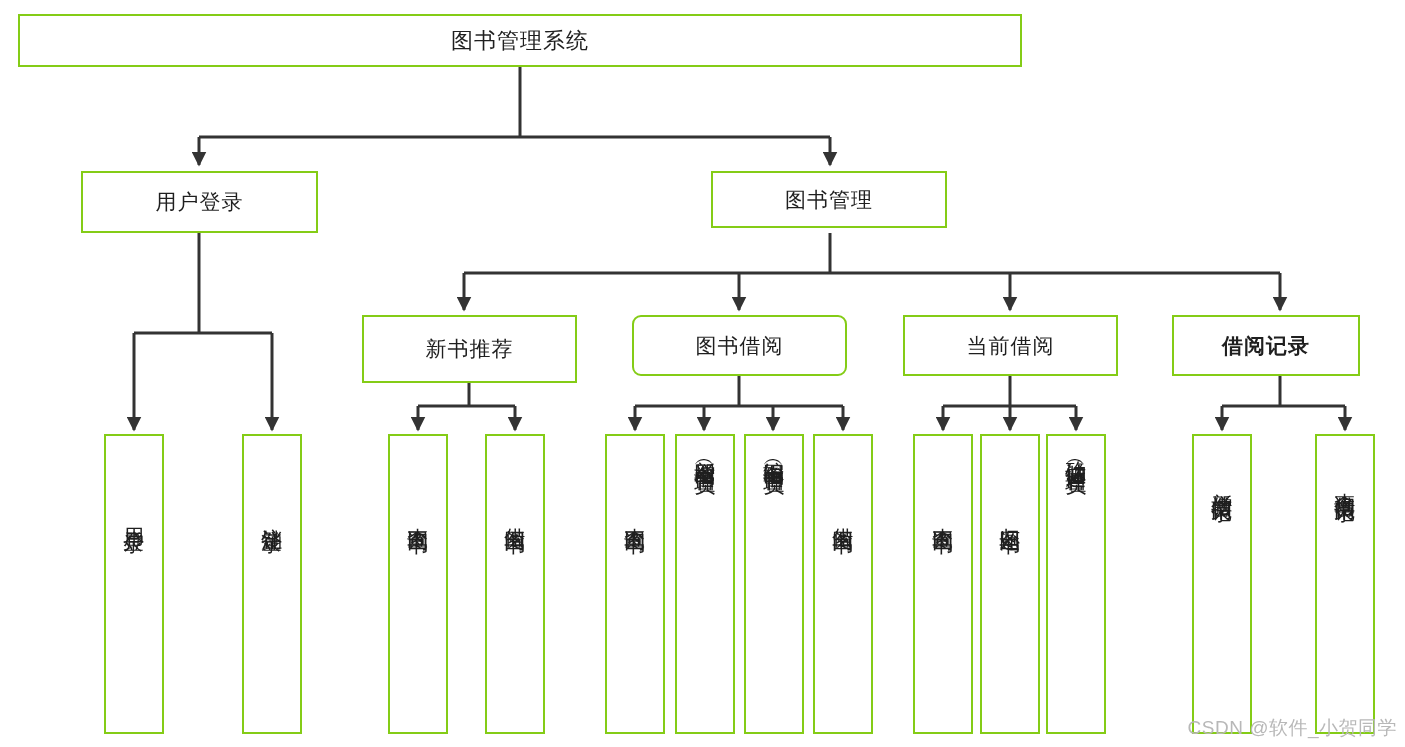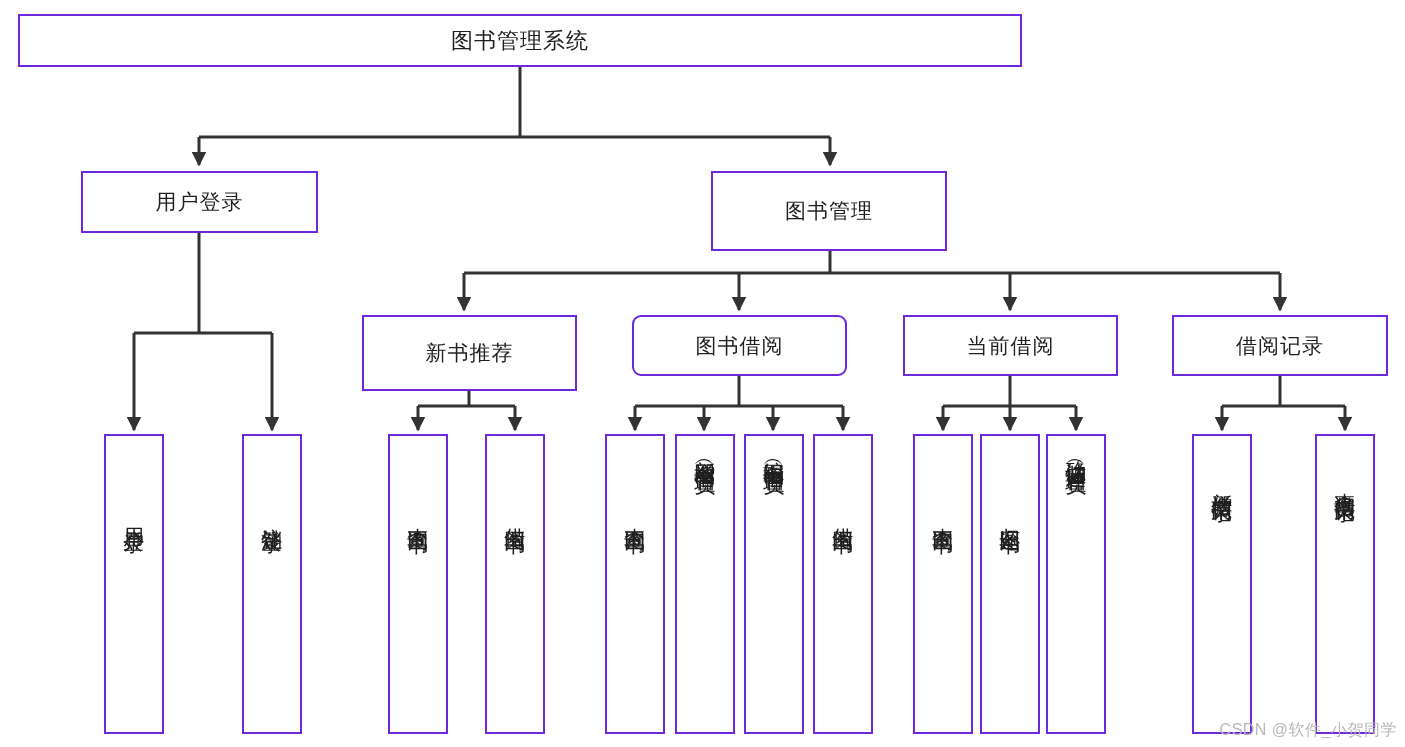--- a/index.html
+++ b/index.html
@@ -22,21 +22,21 @@
     position: absolute;
     left: 0;
     top: 0;
     width: 1405px;
     height: 747px;
     pointer-events: none;
   }
   .node {
     position: absolute;
     box-sizing: border-box;
-    border: 2px solid #6d28d9;
+    border: 2px solid #84cc16;
     background: #ffffff;
     display: flex;
     align-items: center;
     justify-content: center;
     color: #1f1f1f;
     z-index: 2;
   }
   .node.wide {
     font-size: 21px;
     letter-spacing: 1px;
@@ -57,21 +57,21 @@
     white-space: nowrap;
     line-height: 1.12;
   }
   .node.leaf.tall-start {
     padding-top: 8px;
   }
   #watermark {
     position: absolute;
     right: 8px;
     bottom: 6px;
-    font-size: 16px;
+    font-size: 19px;
     color: #b8b8b8;
     letter-spacing: 0.5px;
     z-index: 5;
     white-space: nowrap;
   }
 </style>
 </head>
 <body>
 
 <div id="diagram">
@@ -126,34 +126,34 @@
     </g>
   </svg>
 
   <div class="node root" style="left:18px; top:14px; width:1004px; height:53px;">
     <span>图书管理系统</span>
   </div>
 
   <div class="node wide" style="left:81px; top:171px; width:237px; height:62px;">
     <span>用户登录</span>
   </div>
-  <div class="node wide" style="left:711px; top:171px; width:236px; height:80px;">
+  <div class="node wide" style="left:711px; top:171px; width:236px; height:57px;">
     <span>图书管理</span>
   </div>
 
-  <div class="node wide" style="left:362px; top:315px; width:215px; height:76px;">
+  <div class="node wide" style="left:362px; top:315px; width:215px; height:68px;">
     <span>新书推荐</span>
   </div>
   <div class="node wide" style="left:632px; top:315px; width:215px; height:61px;border-radius:9px;">
     <span>图书借阅</span>
   </div>
   <div class="node wide" style="left:903px; top:315px; width:215px; height:61px;text-align:right;">
     <span>当前借阅</span>
   </div>
-  <div class="node wide" style="left:1172px; top:315px; width:216px; height:61px;">
+  <div class="node wide" style="left:1172px; top:315px; width:188px; height:61px;font-weight:bold;">
     <span>借阅记录</span>
   </div>
 
   <div class="node leaf" style="left:104px; top:434px; width:60px; height:300px; padding-top:75px;">
     <span class="vtext">用户登录</span>
   </div>
   <div class="node leaf" style="left:242px; top:434px; width:60px; height:300px; padding-top:75px;">
     <span class="vtext">注销登录</span>
   </div>
 

